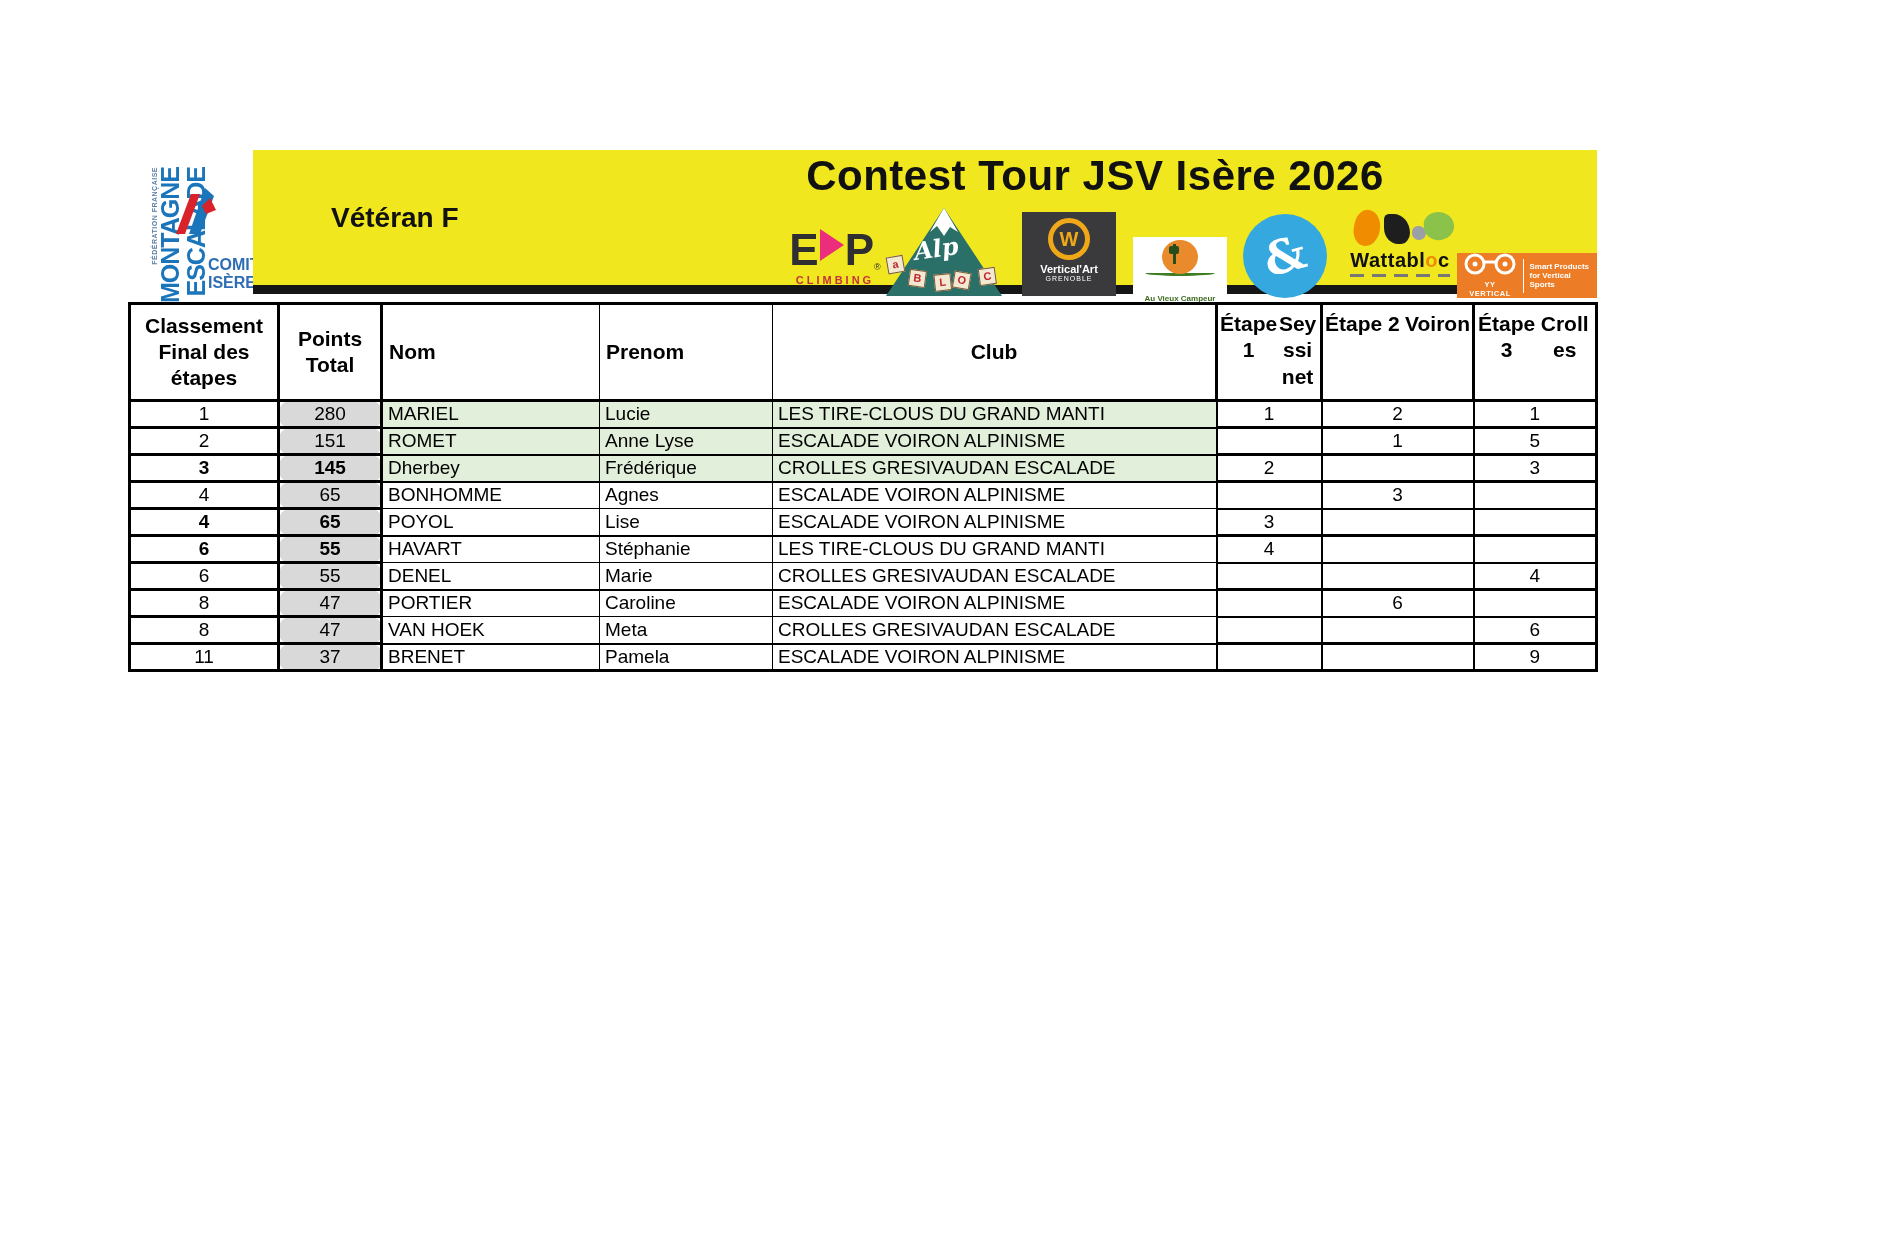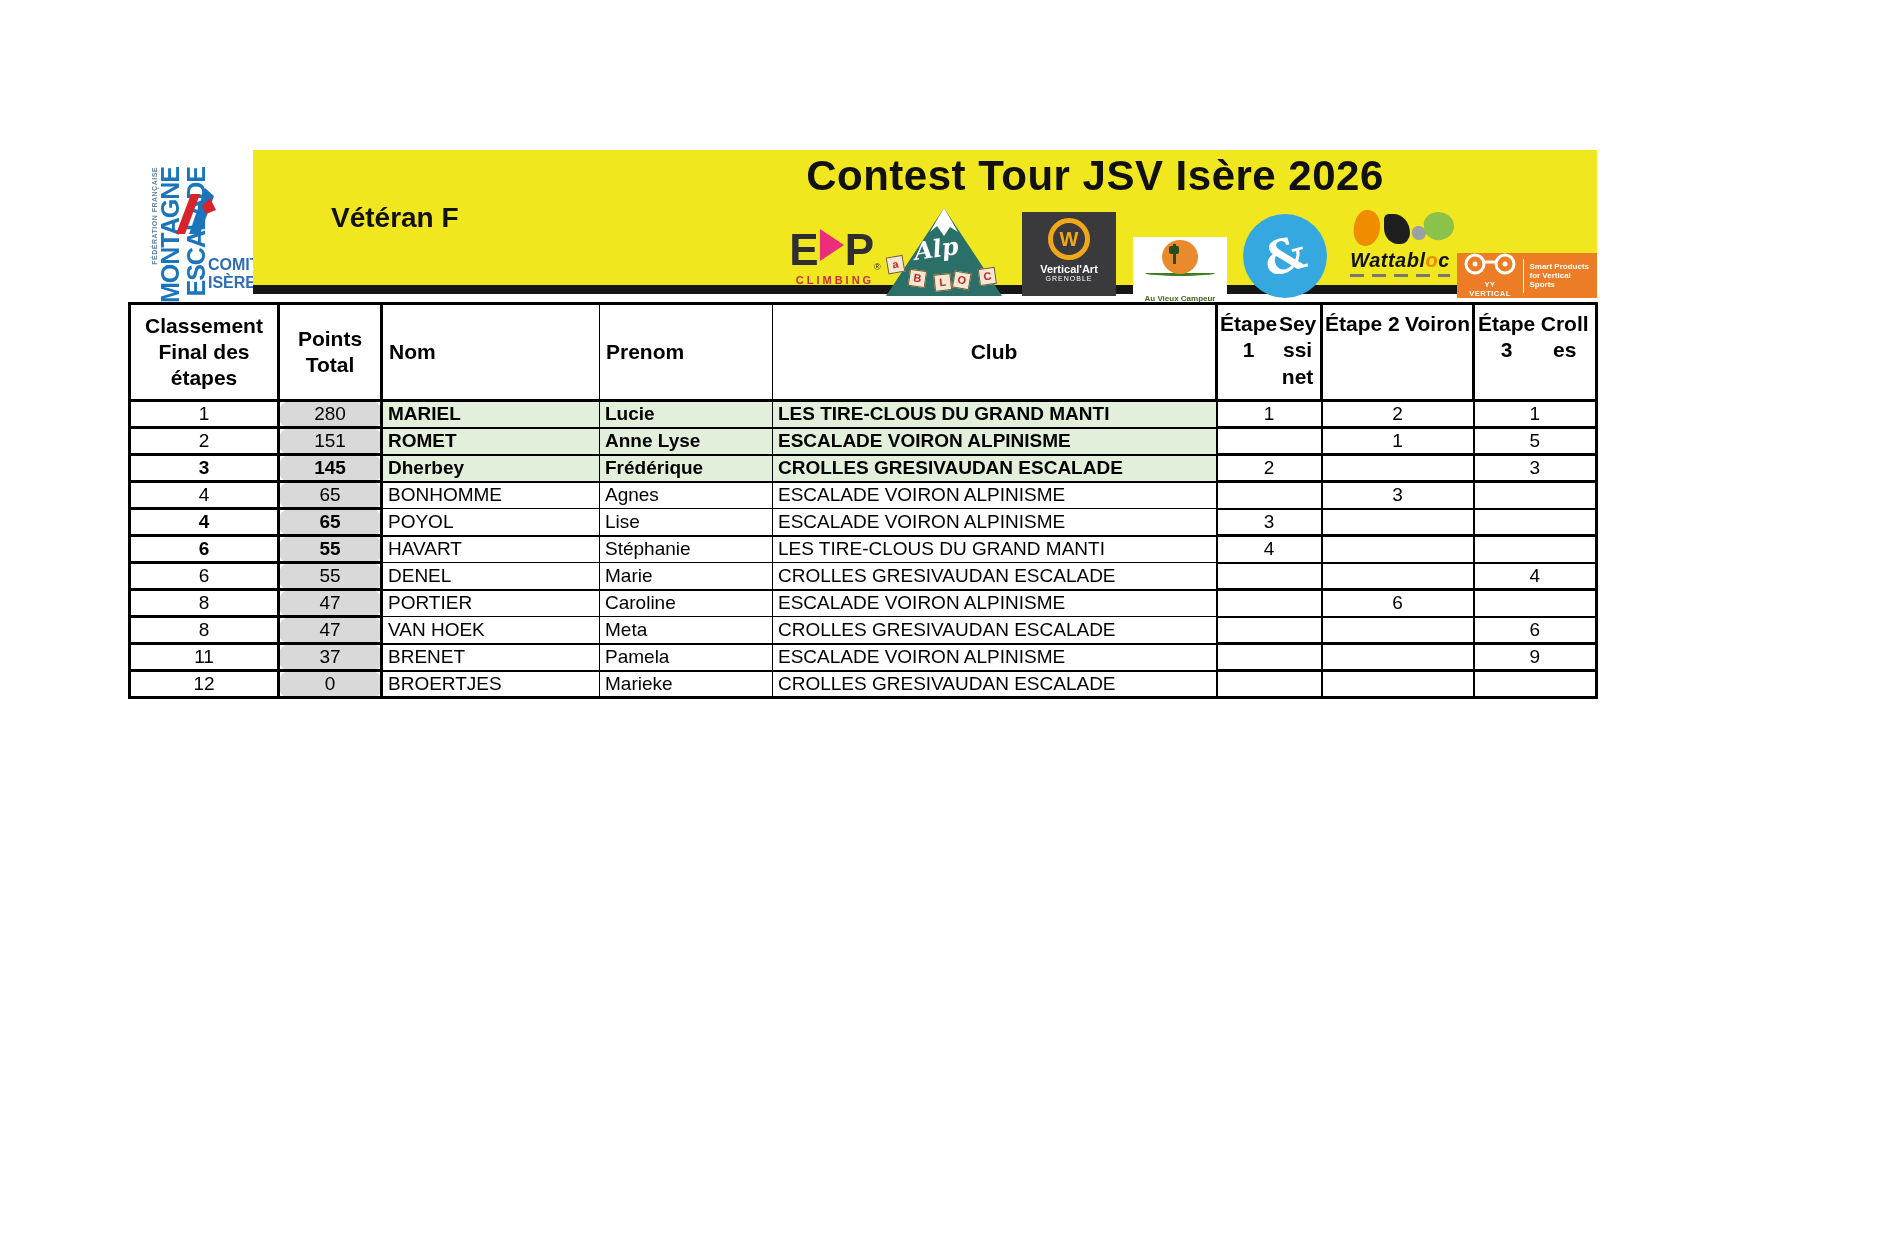--- a/index.html
+++ b/index.html
@@ -59,21 +59,21 @@
   .avc-swoosh { width:70px; height:6px; border-bottom:3px solid #3f7d23; border-radius:50%; margin:-4px auto 0; }
   .avc-label { font-size:8px; font-weight:700; color:#3d6b1f; margin-top:18px; }
 
   
   .blue { left:990px; top:64px; width:84px; height:84px; }
   .blue-c { width:84px; height:84px; border-radius:50%; background:#35a8e0; display:flex;
             align-items:center; justify-content:center; }
   .blue-g { color:#fff; font-size:46px; font-weight:900; transform:rotate(-15deg); font-family:"DejaVu Serif", serif; }
 
   
-  .watta { left:1083px; top:58px; width:128px; height:88px; text-align:center;font-style:italic; }
+  .watta { left:1083px; top:58px; width:128px; height:88px; text-align:center; }
   .holds { position:relative; height:42px; }
   .hold { position:absolute; border-radius:45% 55% 50% 50%; }
   .h1 { left:18px; top:2px; width:26px; height:36px; background:#f08c00; transform:rotate(12deg); }
   .h2 { left:48px; top:6px; width:26px; height:30px; background:#1e1e1e; border-radius:20% 70% 40% 60%; }
   .h3 { left:76px; top:18px; width:14px; height:14px; background:#9aa0a6; }
   .h4 { left:88px; top:4px; width:30px; height:28px; background:#8bc34a; transform:rotate(-10deg); }
   .watta-name { font-size:20px; font-weight:900; color:#111; letter-spacing:.5px; line-height:1; }
   .watta-o { color:#f08c00; }
   .watta-dots { margin:4px auto 0; width:100px; height:3px;
                 background:repeating-linear-gradient(90deg,#777 0 14px,transparent 14px 22px); }
@@ -96,21 +96,21 @@
   th.h-et .et-wrap { display:flex; justify-content:space-between; height:90px; padding:4px 0 2px; }
   th.h-et .et-venue { overflow-wrap:anywhere; }
   td { height:27px; font-size:19px; color:#000; background:#fff; overflow:hidden; white-space:nowrap; }
   td.c-rank, td.c-points { border:3px solid #000; text-align:center; }
   td.c-points { background:#d9d9d9;border-radius:11px; }
   td.c-nom, td.c-prenom, td.c-club { border:1px solid #000; padding-left:5px; text-align:left; }
   td.c-et { border:2px solid #000; text-align:center; }
   tr.gs td.c-nom, tr.gs td.c-prenom, tr.gs td.c-club { border-top-width:2px; }
   tr.gs td.c-et { border-top-width:3px; }
   tr.green td.c-nom, tr.green td.c-prenom, tr.green td.c-club { background:#e2efda; }
-  tr.bname td.c-nom, tr.bname td.c-prenom, tr.bname td.c-club { font-weight:700; }
+  tr.bname td.c-nom, tr.bname td.c-prenom, tr.bname td.c-club { font-weight:400; }
   tr.brank td.c-rank, tr.brank td.c-points { font-weight:700; }
 </style>
 </head>
 <body>
 
 <div id="page">
 
   <div class="ffme">
     <div class="ffme-rot">
       <div class="ffme-fed">FÉDÉRATION FRANÇAISE</div>
@@ -345,26 +345,16 @@
         <tr class="gs ">
           <td class="c-rank">11</td>
           <td class="c-points">37</td>
           <td class="c-nom">BRENET</td>
           <td class="c-prenom">Pamela</td>
           <td class="c-club">ESCALADE VOIRON ALPINISME</td>
           <td class="c-et"></td>
           <td class="c-et"></td>
           <td class="c-et">9</td>
         </tr>
-        <tr class="gs ">
-          <td class="c-rank">12</td>
-          <td class="c-points">0</td>
-          <td class="c-nom">BROERTJES</td>
-          <td class="c-prenom">Marieke</td>
-          <td class="c-club">CROLLES GRESIVAUDAN ESCALADE</td>
-          <td class="c-et"></td>
-          <td class="c-et"></td>
-          <td class="c-et"></td>
-        </tr>
       </tbody>
   </table>
 
 </div>
 
 </body></html>

